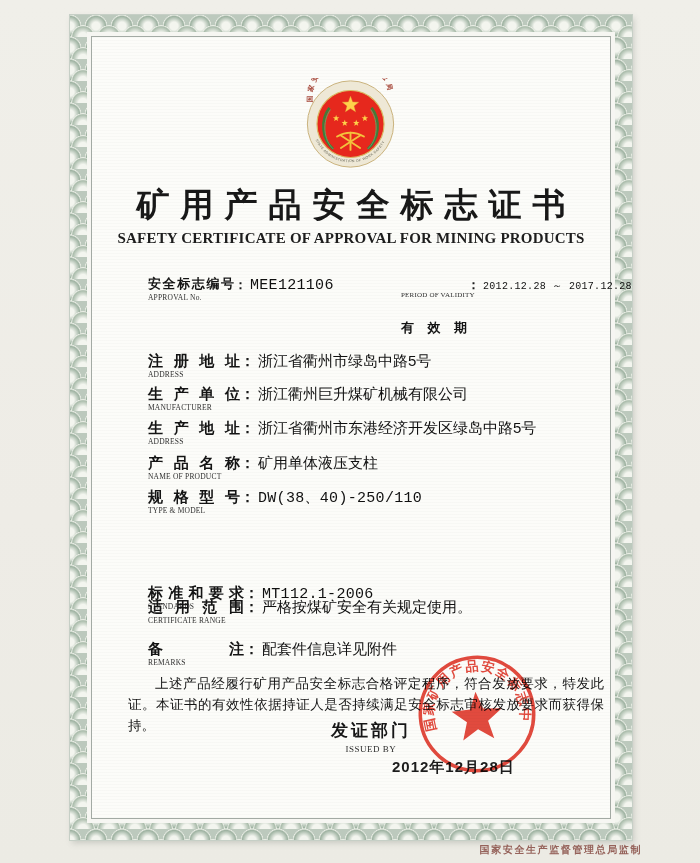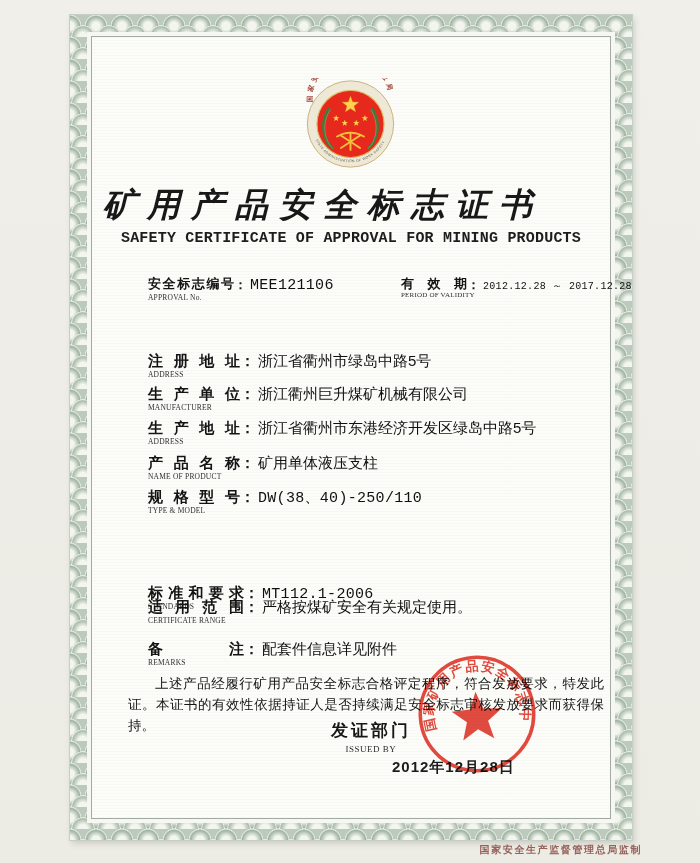--- a/index.html
+++ b/index.html
@@ -24,39 +24,39 @@
     position:absolute;left:21px;top:21px;right:21px;bottom:21px;
     background:
       repeating-linear-gradient(0deg, rgba(120,130,122,.035) 0 1px, rgba(0,0,0,0) 1px 3px),
       #fcfcf9;
     border:1px solid #a3aaa4;
     outline:4px solid #f6f6f2;
   }
   
   .emblem{position:absolute;left:201px;top:41px;width:115px;height:92px;}
   
-  .title-zh{position:absolute;top:146px;left:0;width:100%;
+  .title-zh{position:absolute;top:146px;left:0;width:100%;text-align:center;
     font-size:33px;font-weight:700;letter-spacing:11px;text-indent:11px;
-    font-family:"Liberation Serif","DejaVu Serif",serif;color:#181818;font-style:italic;}
+    font-family:"Liberation Serif","DejaVu Serif",serif;color:#181818;}
   .title-en{position:absolute;top:193px;left:0;width:100%;text-align:center;
     font-size:15px;font-weight:700;letter-spacing:.2px;
-    font-family:Liberation Mono, monospace;color:#1d1d1d;}
+    font-family:Liberation Serif, serif;color:#1d1d1d;}
   
   .row{position:absolute;left:56px;white-space:nowrap;}
   .row .zh{display:inline-block;width:92px;text-align:justify;text-align-last:justify;
     font-weight:600;font-size:15px;color:#141414;vertical-align:top;}
   .row .colon{font-weight:600;font-size:15px;}
   .row .val{font-size:15px;color:#101010;margin-left:3px;font-weight:500;}
   .row .en{position:absolute;left:0;top:18px;font-size:7.5px;color:#2f2f2f;letter-spacing:.2px;
     font-family:"Liberation Serif","DejaVu Serif",serif;}
   .hdr .zh{width:86px;font-size:13px;}
   .hdr .colon{font-size:13px;}
   .mono{font-family:"Liberation Mono","DejaVu Sans Mono",monospace;letter-spacing:.3px;}
   .hdr2{position:absolute;left:253px;top:0;white-space:nowrap;}
-  .hdr2 .zh{width:66px;}
+  .hdr2 .zh{width:66px;margin-top:44px;}
   .hdr2 .en{left:0;}
   
   .statement{position:absolute;left:36px;top:636px;width:476px;font-size:13.5px;line-height:21px;
     text-indent:2em;text-align:justify;color:#141414;font-weight:500;}
   
   .issuer{position:absolute;left:188px;top:682px;width:182px;text-align:center;}
   .issuer .zh{font-size:17px;font-weight:700;letter-spacing:3px;color:#161616;}
   .issuer .en{font-size:9px;color:#2e2e2e;font-family:"Liberation Serif","DejaVu Serif",serif;
     letter-spacing:.5px;margin-top:2px;}
   .issue-date{position:absolute;left:300px;top:721px;font-size:15px;font-weight:600;color:#1c1c1c;

